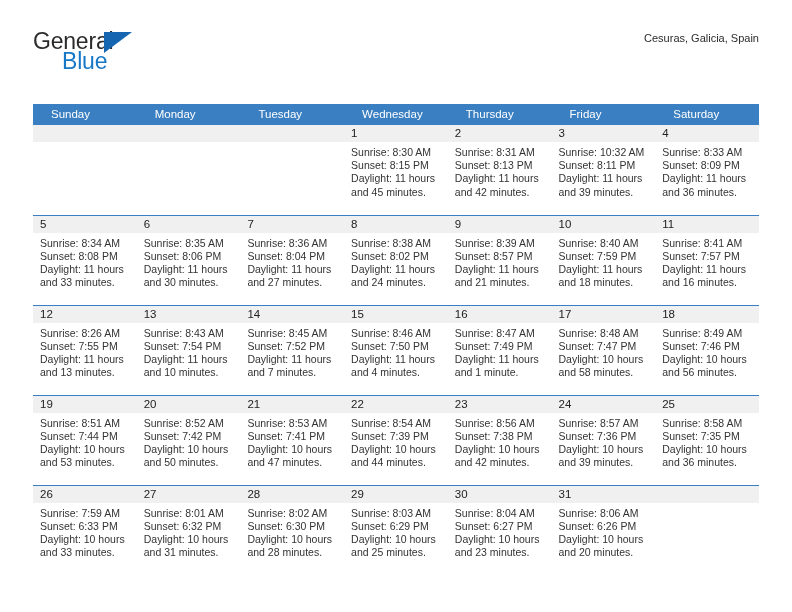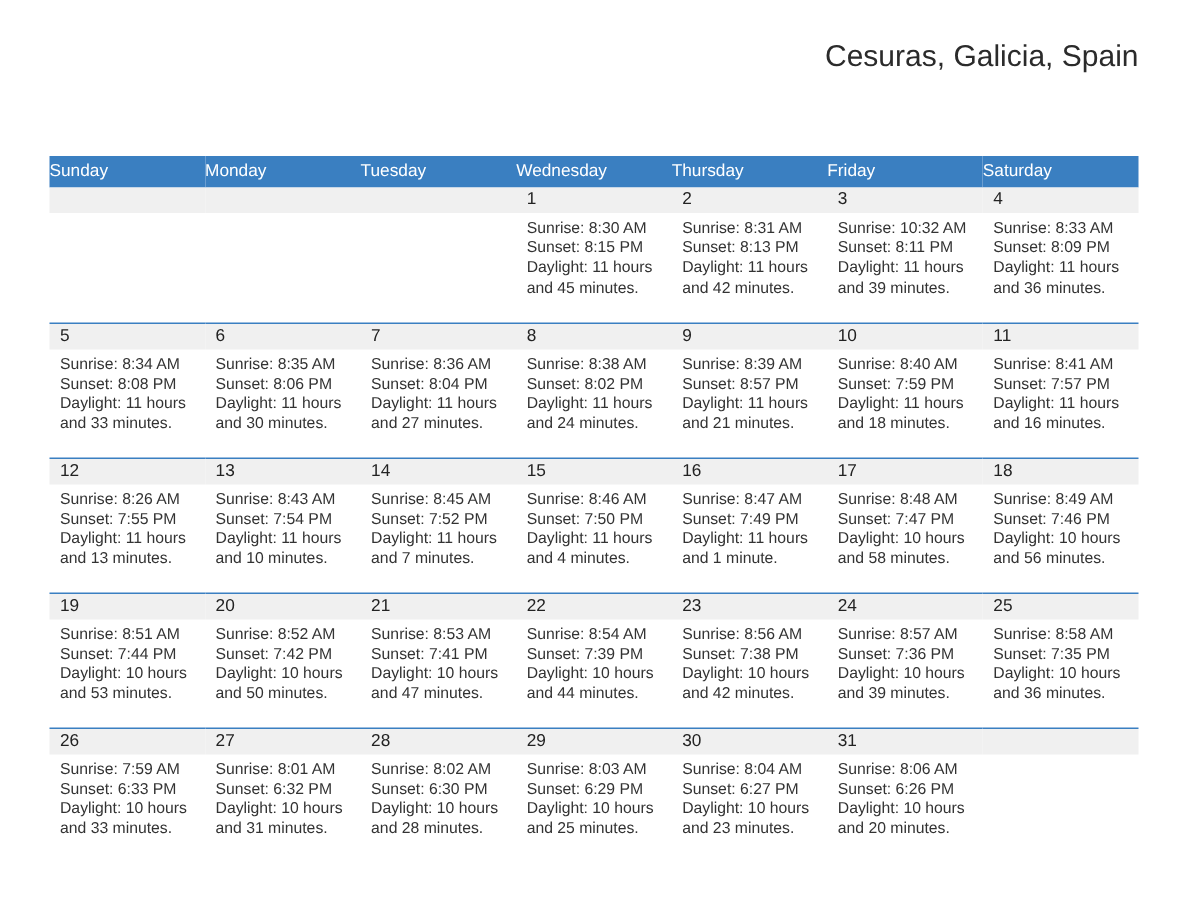--- a/index.html
+++ b/index.html
@@ -74,21 +74,21 @@
   }
   .cal-title {
     font-size: 26px;
     color: #2b2b2b;
     font-weight: normal;
     margin: 0;
     line-height: 32px;
     white-space: nowrap;
   }
   .cal-subtitle {
-    font-size: 20px;
+    font-size: 11px;
     color: #2b2b2b;
     margin: 0;
     margin-top: 7px;
     line-height: 18px;
     white-space: nowrap;
   }
 
   
   .calendar {
     position: absolute;
@@ -97,21 +97,21 @@
     width: 726px;
     border-collapse: collapse;
     table-layout: fixed;
   }
   .calendar th {
     background: #3a7fc1;
     color: #ffffff;
     font-size: 11.5px;
     font-weight: normal;
     text-align: left;
-    padding: 5px 0 5px 0;
+    padding: 5px 0 5px 18px;
     height: 21px;
     line-height: 11px;
   }
   .calendar td {
     vertical-align: top;
     padding: 0;
     border-top: 1px solid #3a7fc1;
     height: 90px;
     width: 103.7px;
   }
@@ -139,20 +139,25 @@
     white-space: nowrap;
   }
 </style>
 </head>
 <body>
 
 <div class="page">
 
   <div class="header">
 
+    <div class="logo">
+      <span class="logo-general">General</span>
+      <span class="logo-triangle"></span>
+      <span class="logo-blue">Blue</span>
+    </div>
 
     <div class="title-block">
       <p class="cal-subtitle">Cesuras, Galicia, Spain</p>
     </div>
 
   </div>
 
   <table class="calendar">
     <thead>
       <tr>

